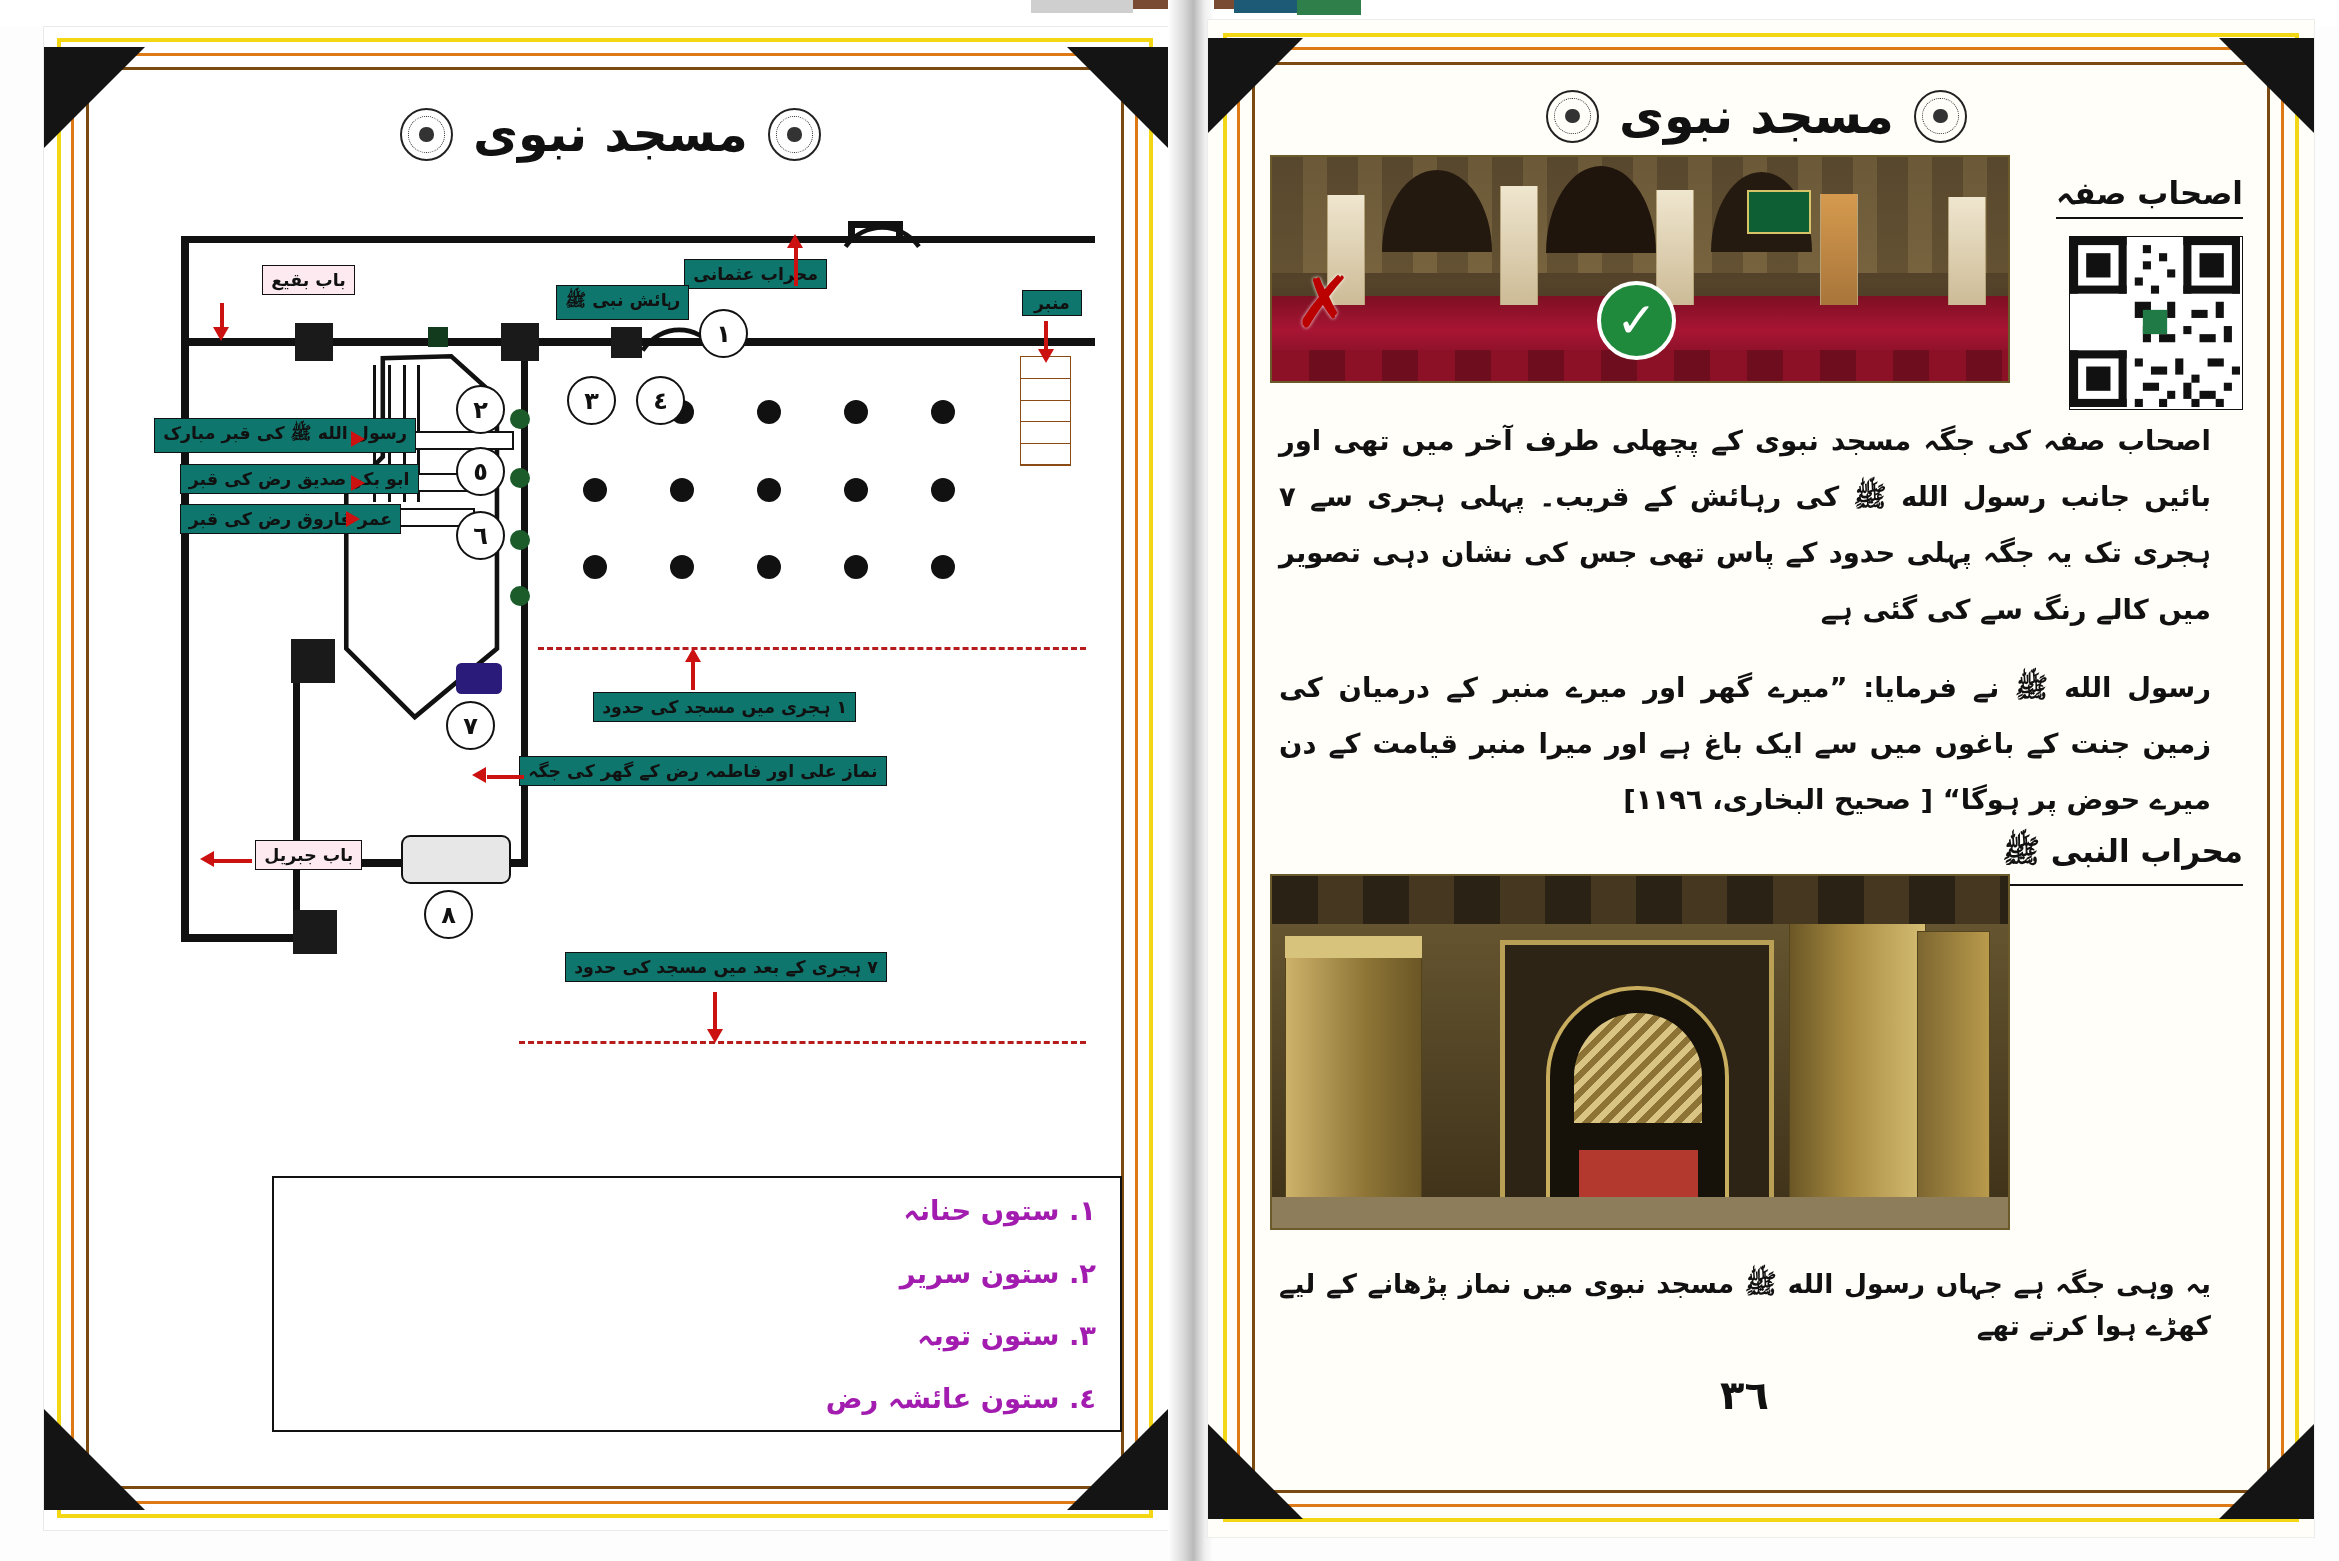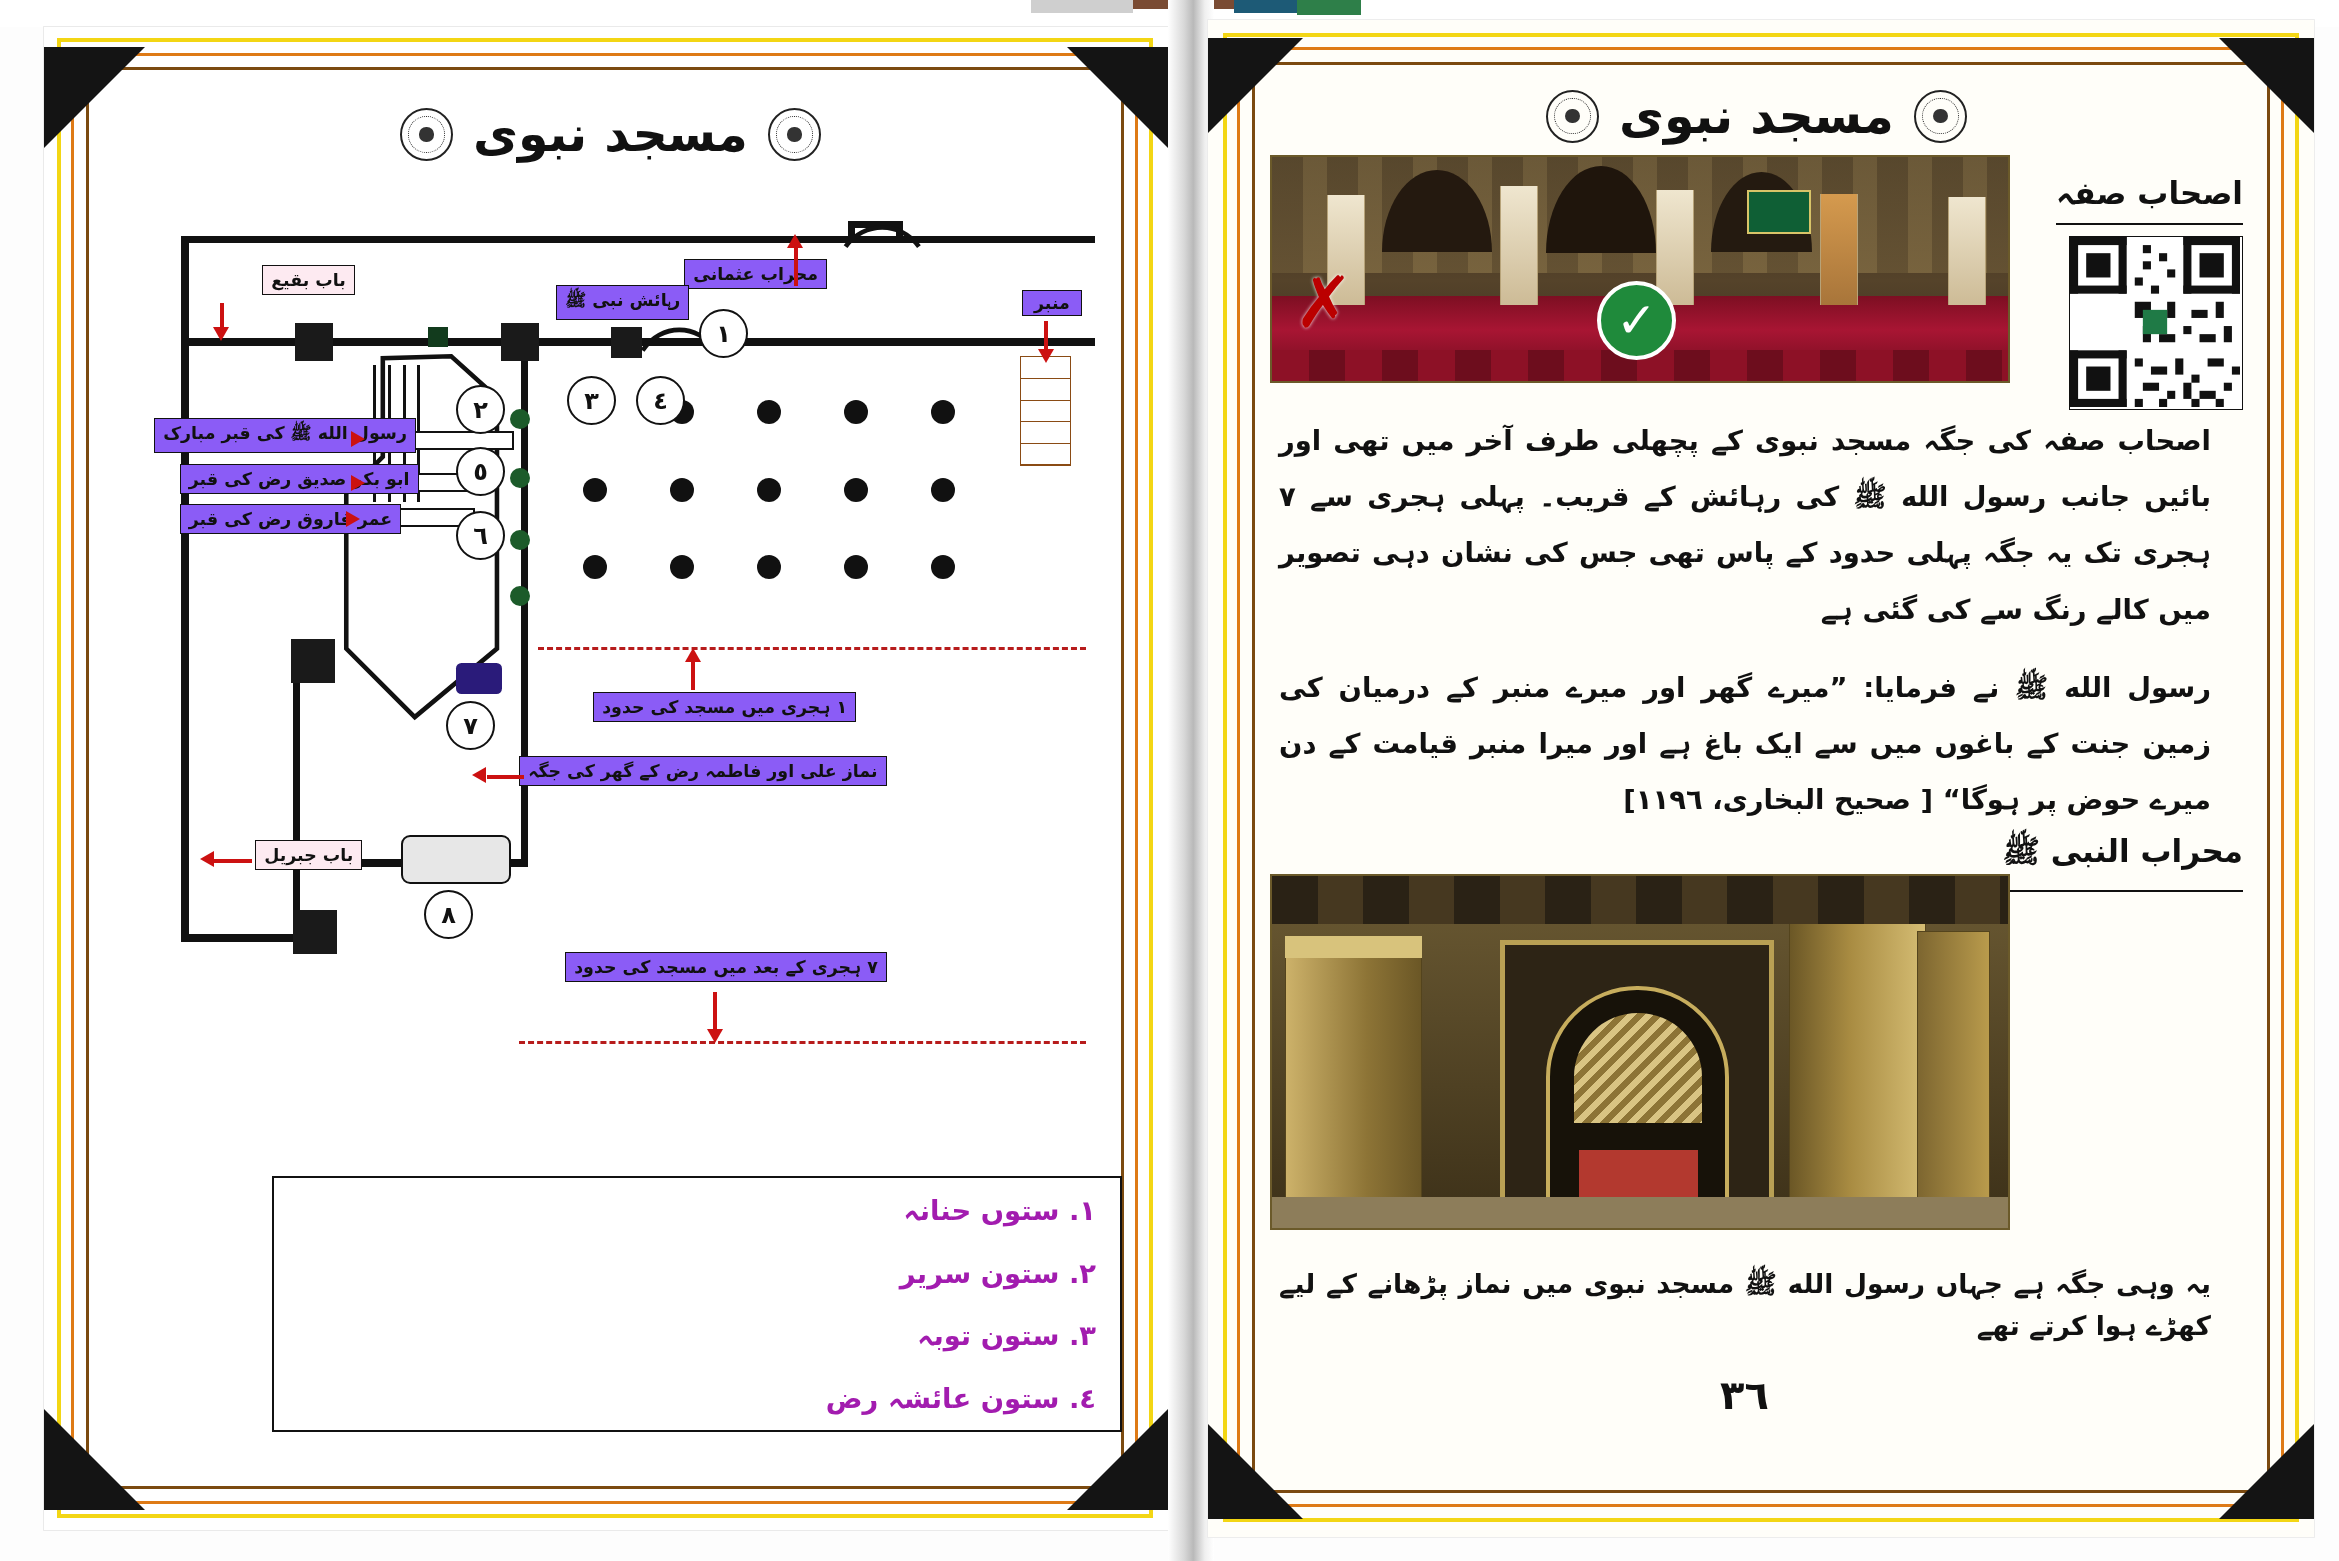--- a/index.html
+++ b/index.html
@@ -76,21 +76,21 @@
   .pillar-sq { position:absolute; background:#1a1a1a; }
   .dot { position:absolute; width:24px; height:24px; border-radius:50%; background:#111; }
   .dot-green { position:absolute; width:20px; height:20px; border-radius:50%; background:#1c5b2a; }
   .circ-num {
     position:absolute; width:49px; height:49px; border-radius:50%;
     border:2.7px solid #111; color:#111; font-size:24px;
     display:flex; align-items:center; justify-content:center;
     background:#fff; font-weight:bold;
   }
   .label-box {
-    position:absolute; border:1.8px solid #111; background:#8b5cf6;
+    position:absolute; border:1.8px solid #111; background:#0f766e;
     font-size:17.4px; padding:3.7px 8.2px; color:#111; white-space:nowrap;
     direction:rtl; text-align:center; font-weight:bold;
   }
   .label-pink { background:#fdeaf1; border:1.8px solid #111; }
   .arrow-red { position:absolute; background:#cc1111; }
   .arrow-head-l { position:absolute; width:0;height:0;border-top:8.2px solid transparent;border-bottom:8.2px solid transparent;border-right:14.6px solid #cc1111; }
   .arrow-head-r { position:absolute; width:0;height:0;border-top:8.2px solid transparent;border-bottom:8.2px solid transparent;border-left:14.6px solid #cc1111; }
   .arrow-head-u { position:absolute; width:0;height:0;border-left:8.2px solid transparent;border-right:8.2px solid transparent;border-bottom:14.6px solid #cc1111; }
   .arrow-head-d { position:absolute; width:0;height:0;border-left:8.2px solid transparent;border-right:8.2px solid transparent;border-top:14.6px solid #cc1111; }
   .dashed-red { position:absolute; height:0; border-top:3.7px dashed #b71c1c; }
@@ -109,21 +109,21 @@
     border:2.7px solid #111; background:#fff; direction:rtl;
     display:flex; padding:16.4px 24px;
   }
   .legend-col { flex:1; display:flex; flex-direction:column; justify-content:space-between; }
   .legend-row { font-size:27.4px; color:#a21caf; white-space:nowrap; font-weight:bold; }
 
   
   .r-section-title {
     position:absolute; font-size:31px; font-weight:bold; color:#111;
     direction:rtl; white-space:nowrap;
-    border-bottom:2.7px solid #111; padding-bottom:12px;
+    border-bottom:2.7px solid #111; padding-bottom:6px;
   }
   .photo {
     position:absolute; border:2.7px solid #6b5a2a; overflow:hidden;
   }
   .para {
     position:absolute; direction:rtl; text-align:justify;
     font-size:27.4px; line-height:2.05; color:#111; font-weight:600;
   }
   .qr {
     position:absolute; width:174px; height:174px; background:#fff;

